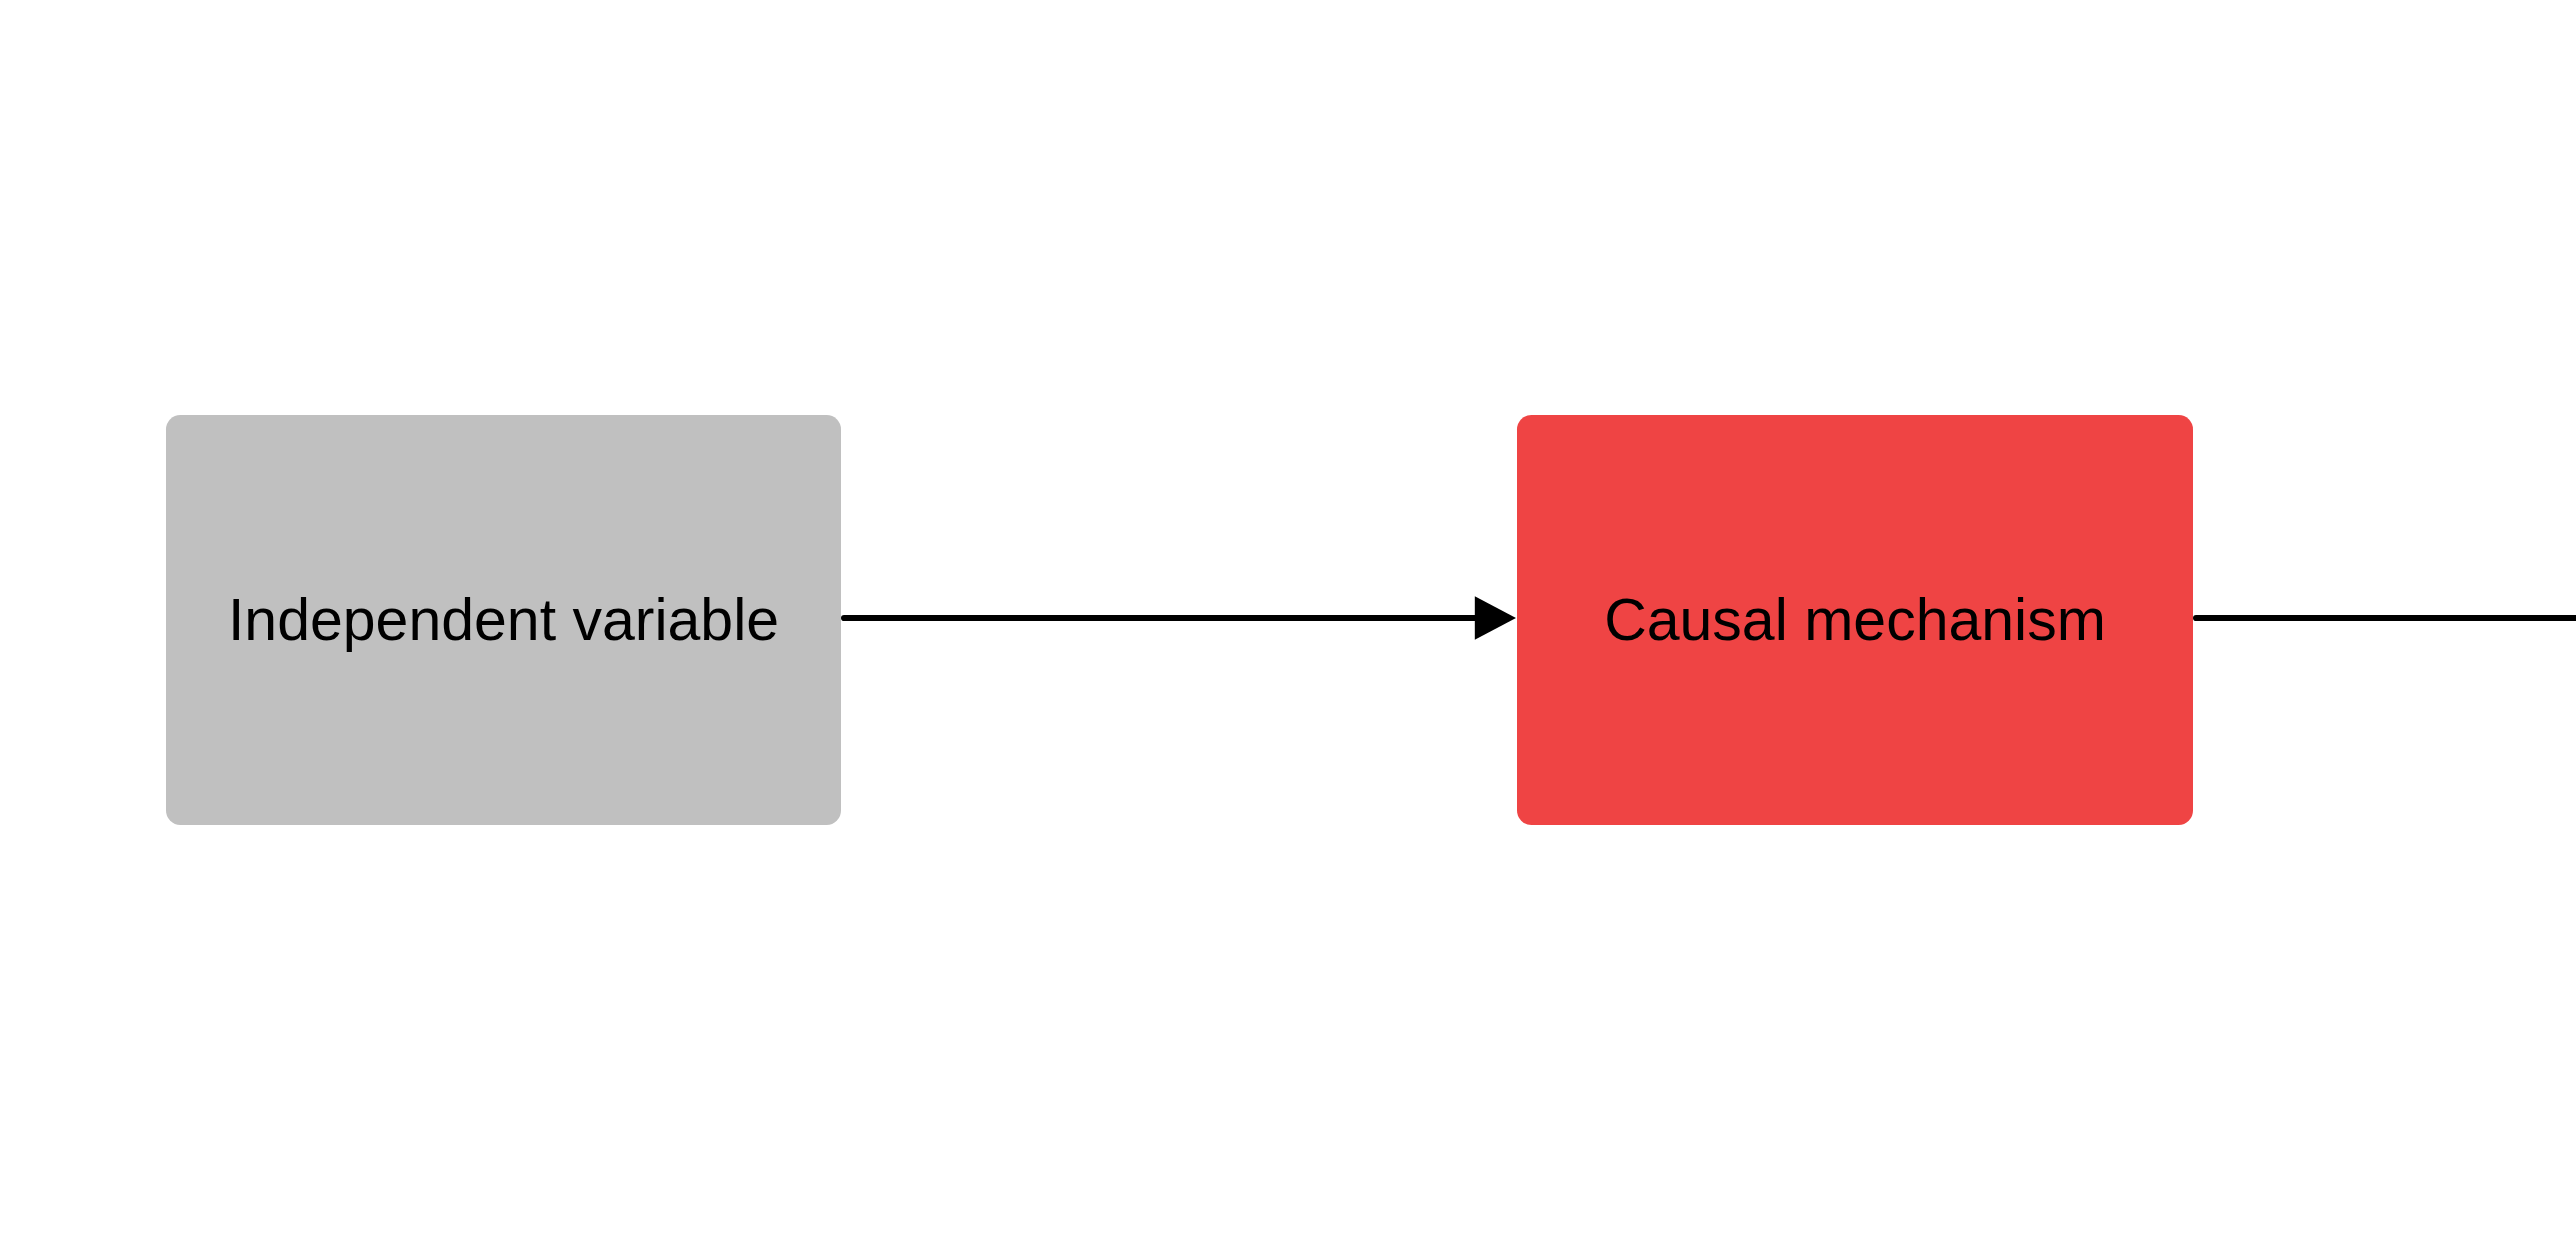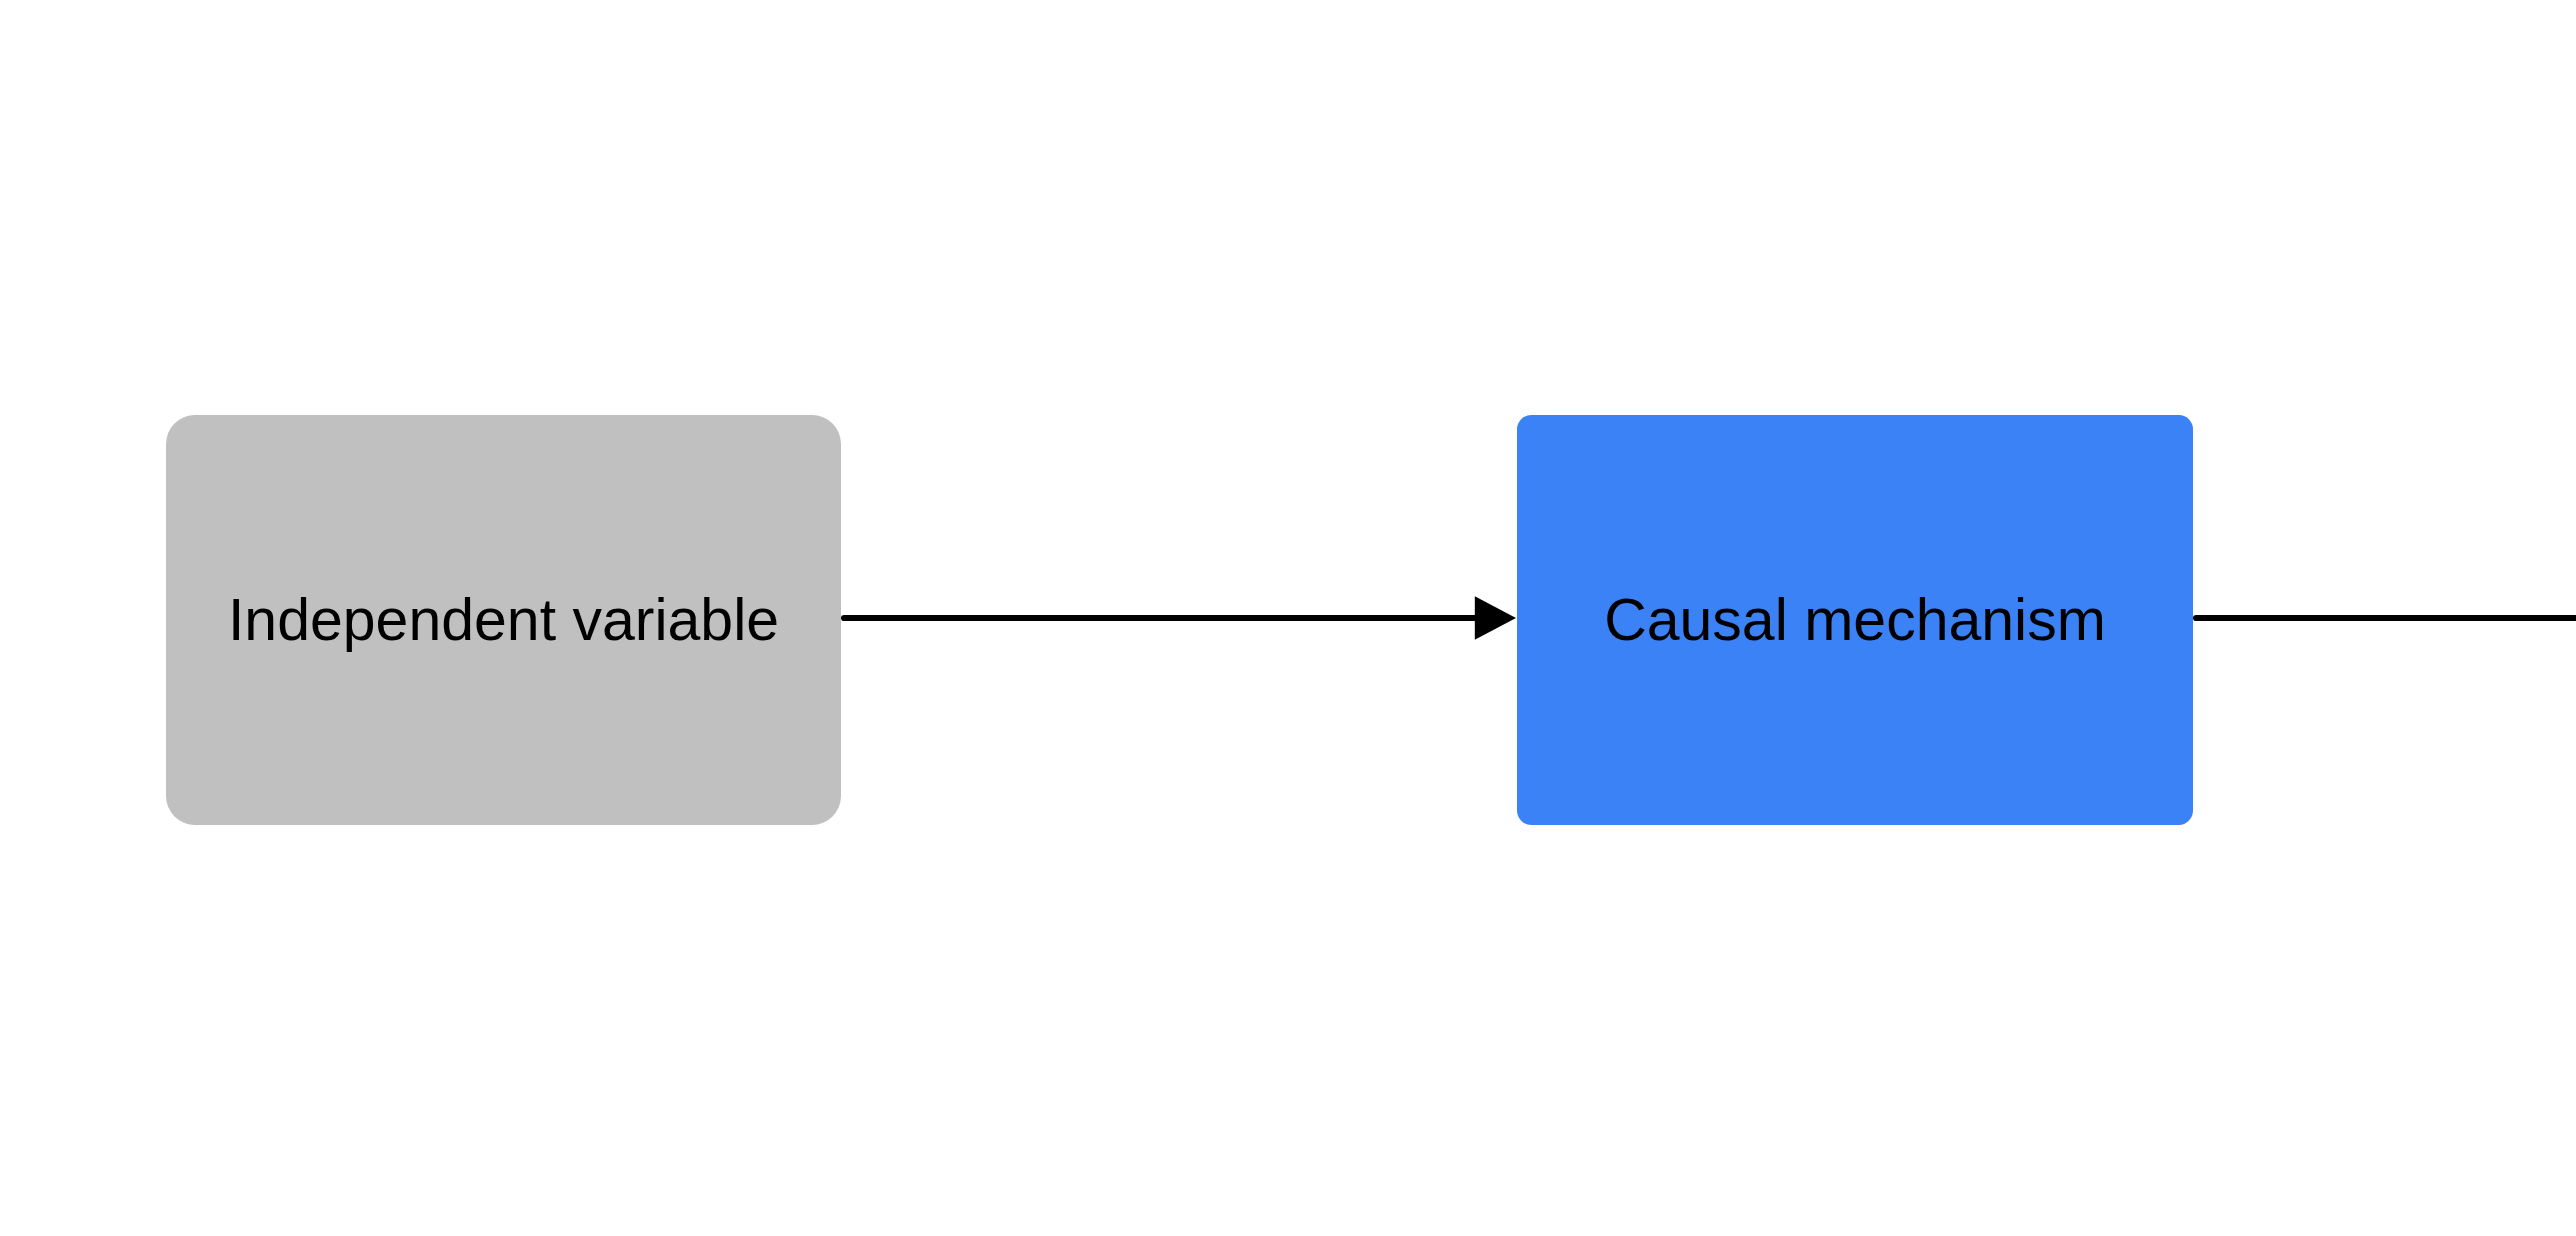--- a/index.html
+++ b/index.html
@@ -25,21 +25,21 @@
     justify-content: center;
     box-sizing: border-box;
   }
   .node .label {
     font-size: 59px;
     line-height: 1.2;
     color: #000000;
     white-space: nowrap;
     text-align: center;
   }
-  .node-independent { left: 166px;  width: 675px; border-radius: 29px; }
+  .node-independent { left: 166px;  width: 675px; }
   .node-mechanism   { left: 1517px; width: 676px; }
   .edge {
     position: absolute;
     top: 587px;
     height: 62px;
   }
   .edge-1 { left: 841px; width: 675px; }
   .edge-2 { left: 2193px; width: 672px; }
   .edge svg { display: block; width: 100%; height: 100%; }
 </style>
@@ -52,21 +52,21 @@
     <span class="label">Independent variable</span>
   </div>
 
   <div class="edge edge-1">
     <svg viewBox="0 0 1311 120" preserveAspectRatio="none">
       <line x1="6" y1="60" x2="1233" y2="60" stroke-width="12" stroke-linecap="round" stroke="#000000"></line>
       <polygon points="1231,18 1311,60 1231,102" fill="#000000"></polygon>
     </svg>
   </div>
 
-  <div class="node node-mechanism" style="background-color: #3b82f6;">
+  <div class="node node-mechanism" style="background-color: #ef4444;">
     <span class="label">Causal mechanism</span>
   </div>
 
   <div class="edge edge-2">
     <svg viewBox="0 0 1305 120" preserveAspectRatio="none">
       <line x1="6" y1="60" x2="1227" y2="60" stroke-width="12" stroke-linecap="round" stroke="#000000"></line>
       <polygon points="1225,18 1305,60 1225,102" fill="#000000"></polygon>
     </svg>
   </div>
 

